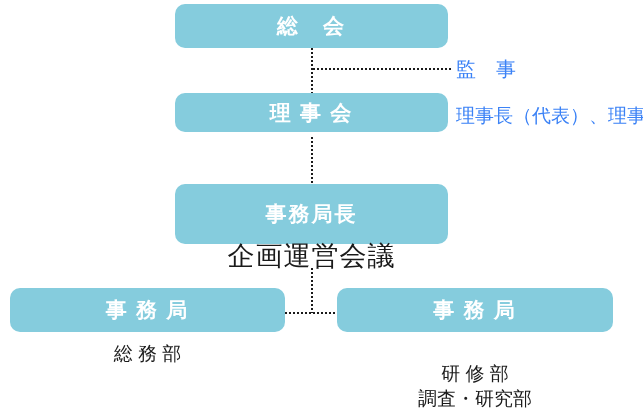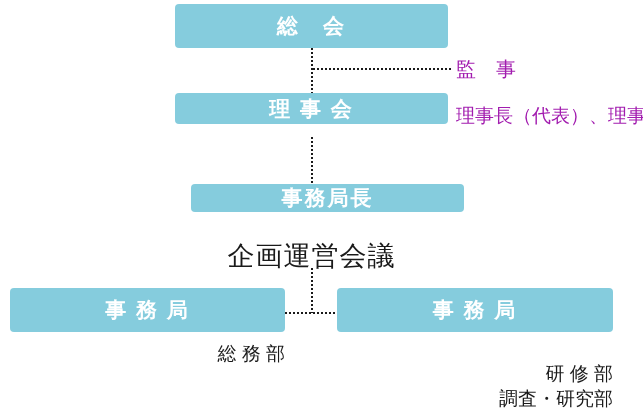--- a/index.html
+++ b/index.html
@@ -11,70 +11,71 @@
   .canvas {
     position: relative;
     width: 643px;
     height: 415px;
     background: #ffffff;
     overflow: hidden;
   }
   .org-box {
     position: absolute;
     background: #85CCDD;
-    border-radius: 4px;
+    border-radius: 10px;
     display: flex;
     align-items: center;
     justify-content: center;
     color: #ffffff;
     font-size: 21px;
     font-weight: bold;
     letter-spacing: 2px;
     white-space: nowrap;
+    font-family: Liberation Serif, serif;
   }
   .vline {
     position: absolute;
     width: 2px;
     background: repeating-linear-gradient(to bottom, #1a1a1a 0px, #1a1a1a 2px, transparent 2px, transparent 4px);
   }
   .hline {
     position: absolute;
     height: 2px;
     background: repeating-linear-gradient(to right, #1a1a1a 0px, #1a1a1a 2px, transparent 2px, transparent 4px);
   }
   .side-label {
     position: absolute;
-    color: #a21caf;
+    color: #3b82f6;
     font-size: 20px;
     white-space: nowrap;
   }
   .center-label {
     position: absolute;
     color: #1a1a1a;
     font-size: 27px;
     text-align: center;
     letter-spacing: 1px;
     white-space: nowrap;
   }
   .dept-list {
     position: absolute;
     color: #1a1a1a;
     font-size: 19px;
     line-height: 25px;
-    text-align: right;
+    text-align: center;
   }
   
   #box-soukai        { left: 175px; top: 4px;   width: 273px; height: 44px; }
   #vline-1           { left: 311px; top: 48px;  height: 45px; }
   #hline-kanji       { left: 313px; top: 68px;  width: 139px; }
   #label-kanji       { left: 456px; top: 56px; }
-  #box-rijikai       { left: 175px; top: 93px;  width: 273px; height: 31px; }
+  #box-rijikai       { left: 175px; top: 93px;  width: 273px; height: 39px; }
   #label-rijicho     { left: 456px; top: 103px; font-size: 19px; }
   #vline-2           { left: 311px; top: 137px; height: 47px; }
-  #box-jimukyokucho  { left: 191px; top: 184px; width: 273px; height: 28px; }
+  #box-jimukyokucho  { left: 175px; top: 184px; width: 273px; height: 60px; }
   #label-kikaku      { left: 175px; top: 238px; width: 273px; }
   #vline-3           { left: 311px; top: 268px; height: 45px; }
   #hline-bottom      { left: 285px; top: 312px; width: 55px; }
   #box-jimukyoku-left  { left: 10px;  top: 288px; width: 275px; height: 44px; }
   #box-jimukyoku-right { left: 337px; top: 288px; width: 276px; height: 44px; }
   #list-left         { left: 10px;  top: 341px; width: 275px; }
   #list-right        { left: 337px; top: 341px; width: 276px; margin-top: 20px; }
 </style>
 </head>
 <body>

